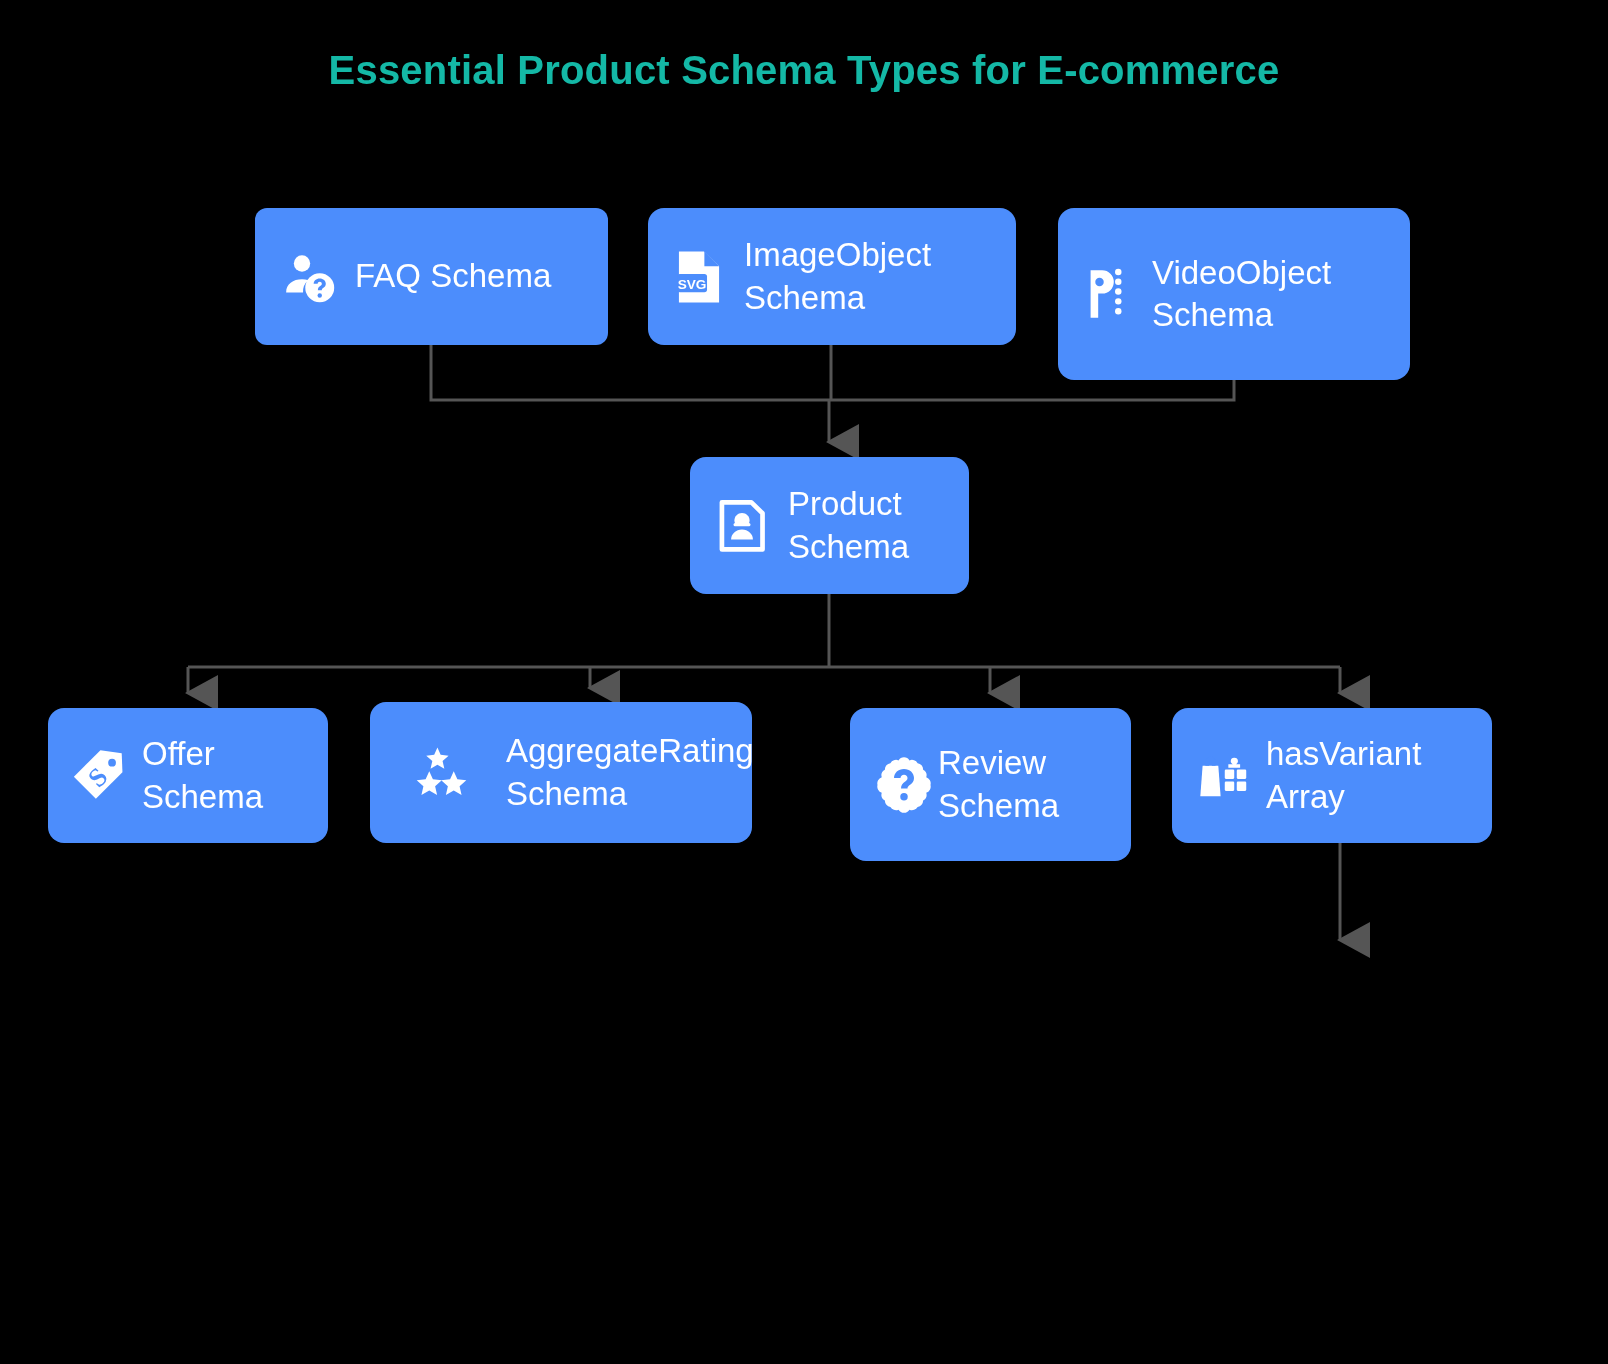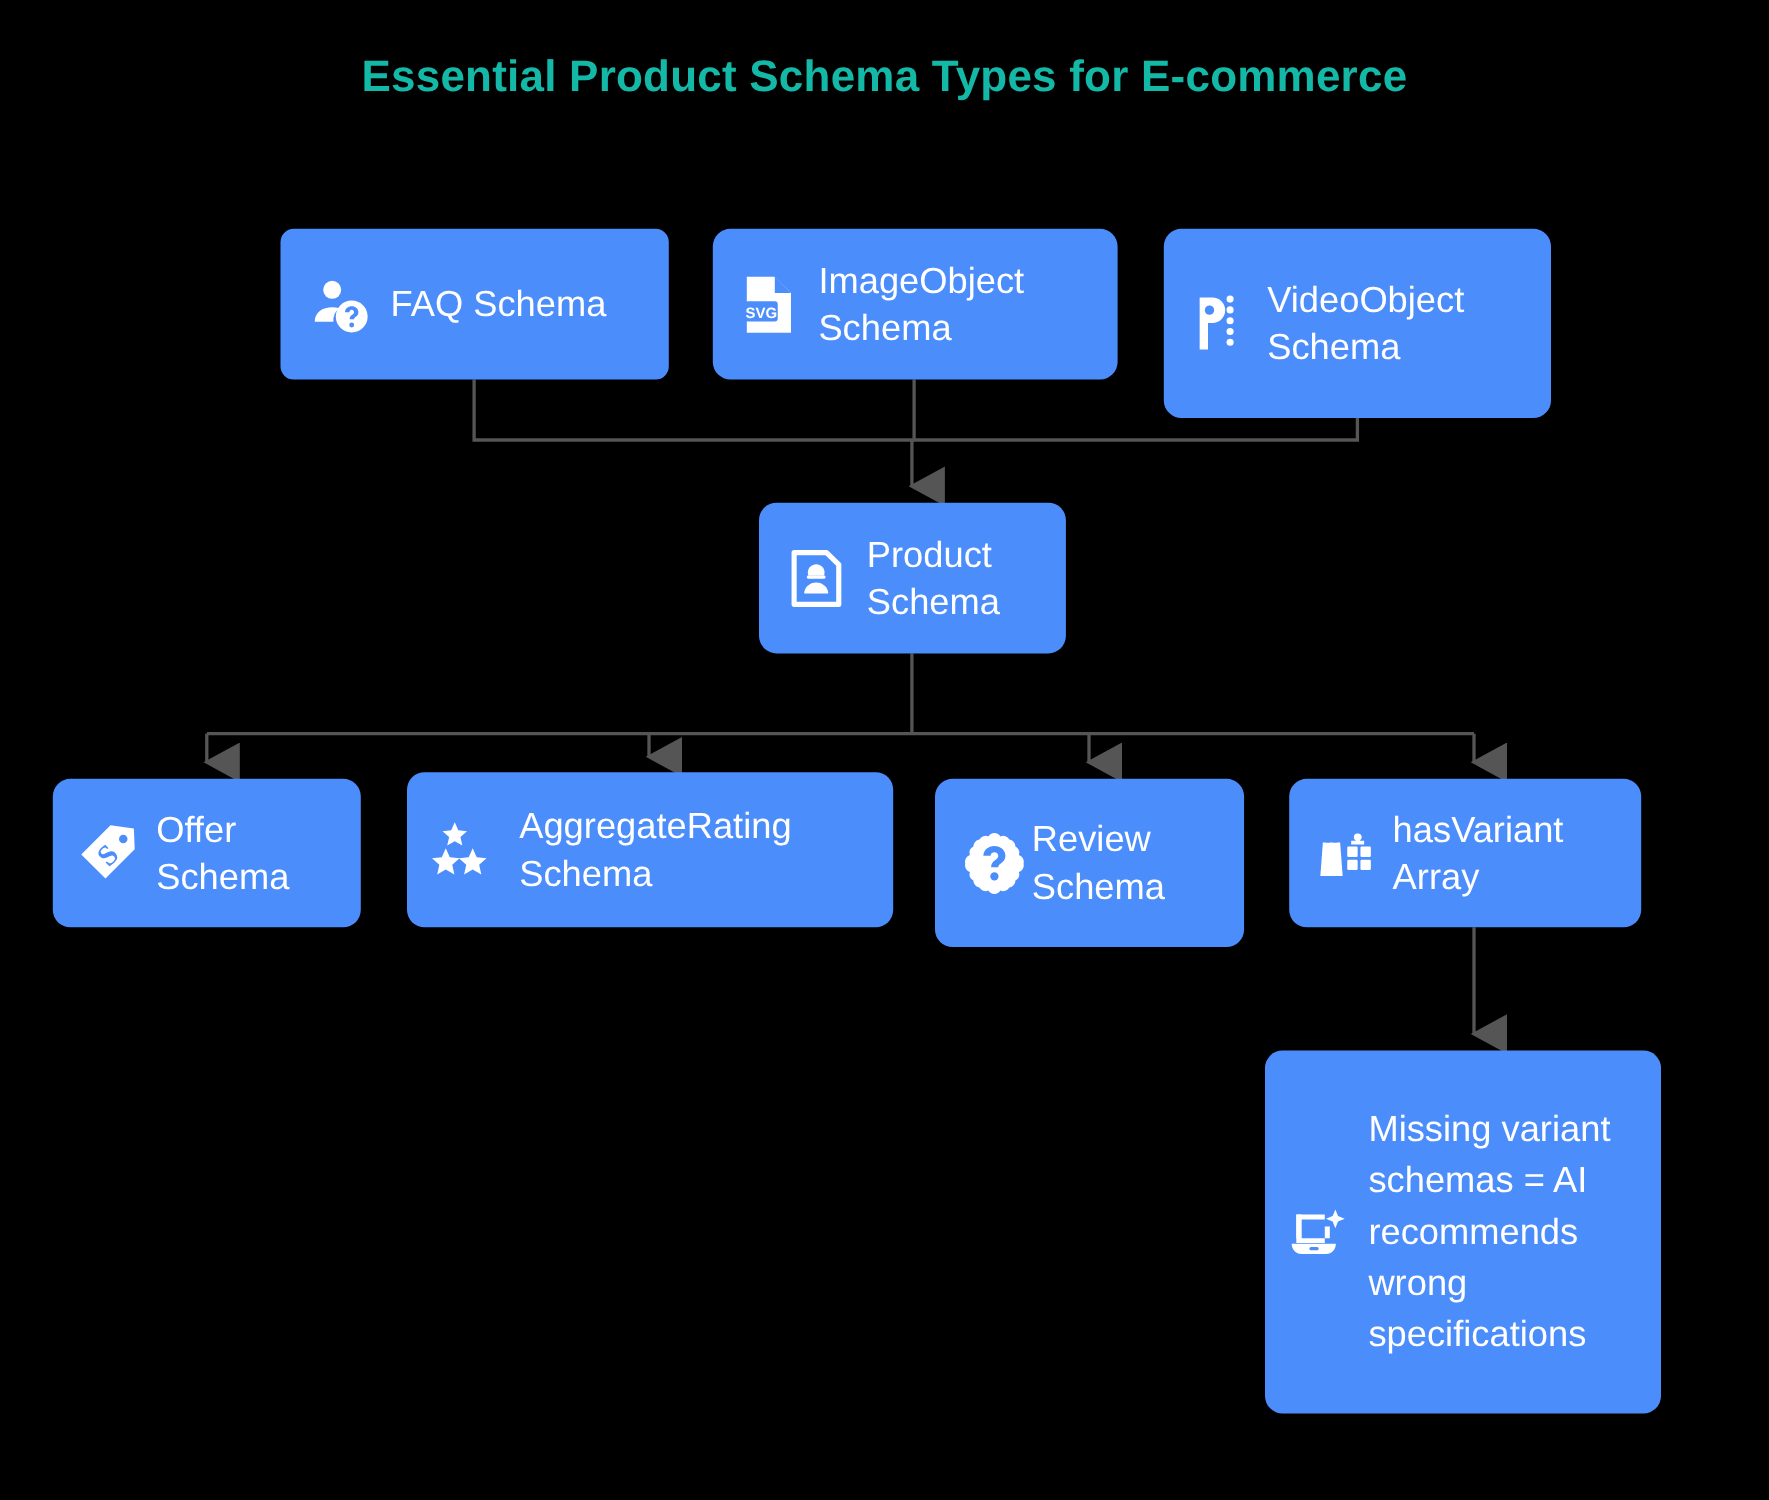--- a/index.html
+++ b/index.html
@@ -56,21 +56,21 @@
     white-space: pre-line;
   }
   
   #n-faq      { left: 255px;  top: 208px; width: 353px; height: 137px; padding: 0 20px 0 26px; gap: 18px; border-radius: 12px; }
   #n-image    { left: 648px;  top: 208px; width: 368px; height: 137px; padding: 0 16px 0 24px; gap: 18px; }
   #n-video    { left: 1058px; top: 208px; width: 352px; height: 172px; padding: 0 12px 0 24px; gap: 18px; }
   
   #n-product  { left: 690px;  top: 457px; width: 279px; height: 137px; padding: 0 16px 0 24px; gap: 18px; }
   
   #n-offer    { left: 48px;   top: 708px; width: 280px; height: 135px; padding: 0 12px 0 22px; gap: 14px; }
-  #n-rating   { left: 370px;  top: 702px; width: 442px; height: 141px; padding: 0 14px 0 20px; gap: 20px; }
+  #n-rating   { left: 370px;  top: 702px; width: 382px; height: 141px; padding: 0 14px 0 44px; gap: 30px; }
   #n-review   { left: 850px;  top: 708px; width: 281px; height: 153px; padding: 0 12px 0 24px; gap: 4px; }
   #n-variant  { left: 1172px; top: 708px; width: 320px; height: 135px; padding: 0 12px 0 20px; gap: 14px; align-items: center; }
   
   #n-warning  { left: 1150px; top: 955px; width: 360px; height: 330px; padding: 0 12px 0 18px; gap: 14px; }
   #n-warning .lbl { font-size: 33px; line-height: 1.42; }
 </style>
 </head>
 <body>
 
 <div id="stage">
@@ -202,27 +202,14 @@
         <rect x="14.2" y="9.2" width="4.1" height="4.1" rx="0.5"></rect>
         <rect x="19.4" y="9.2" width="4.1" height="4.1" rx="0.5"></rect>
         <rect x="14.2" y="14.4" width="4.1" height="4.1" rx="0.5"></rect>
         <rect x="19.4" y="14.4" width="4.1" height="4.1" rx="0.5"></rect>
       </svg>
     </span>
     <span class="lbl">hasVariant
 Array</span>
   </div>
 
-  <div class="node" id="n-warning">
-    <span class="ico">
-      <svg width="62" height="56" viewBox="0 0 26 24" fill="#ffffff">
-        <path d="M4.2 5.2h11.1v1.9H6.2v7.3H4.2z"></path>
-        <path d="M4.2 5.2h2v9.2h9.1v1.9H4.2z"></path>
-        <path d="M15.3 9.9v4.5h1.95V9.9z"></path>
-        <path d="M2.4 16.6h17.2c0 2.3-1.6 4-3.8 4H6.2c-2.2 0-3.8-1.7-3.8-4z"></path>
-        <rect x="9.3" y="17.8" width="3.6" height="1.3" rx="0.6" fill="#4C8DFC"></rect>
-        <path d="M19.4 3.2l1.05 2.6 2.6 1.05-2.6 1.05-1.05 2.6-1.05-2.6-2.6-1.05 2.6-1.05z"></path>
-      </svg>
-    </span>
-    <span class="lbl">Missing variant schemas = AI recommends wrong specifications</span>
-  </div>
 
 </div>
 
 </body></html>

